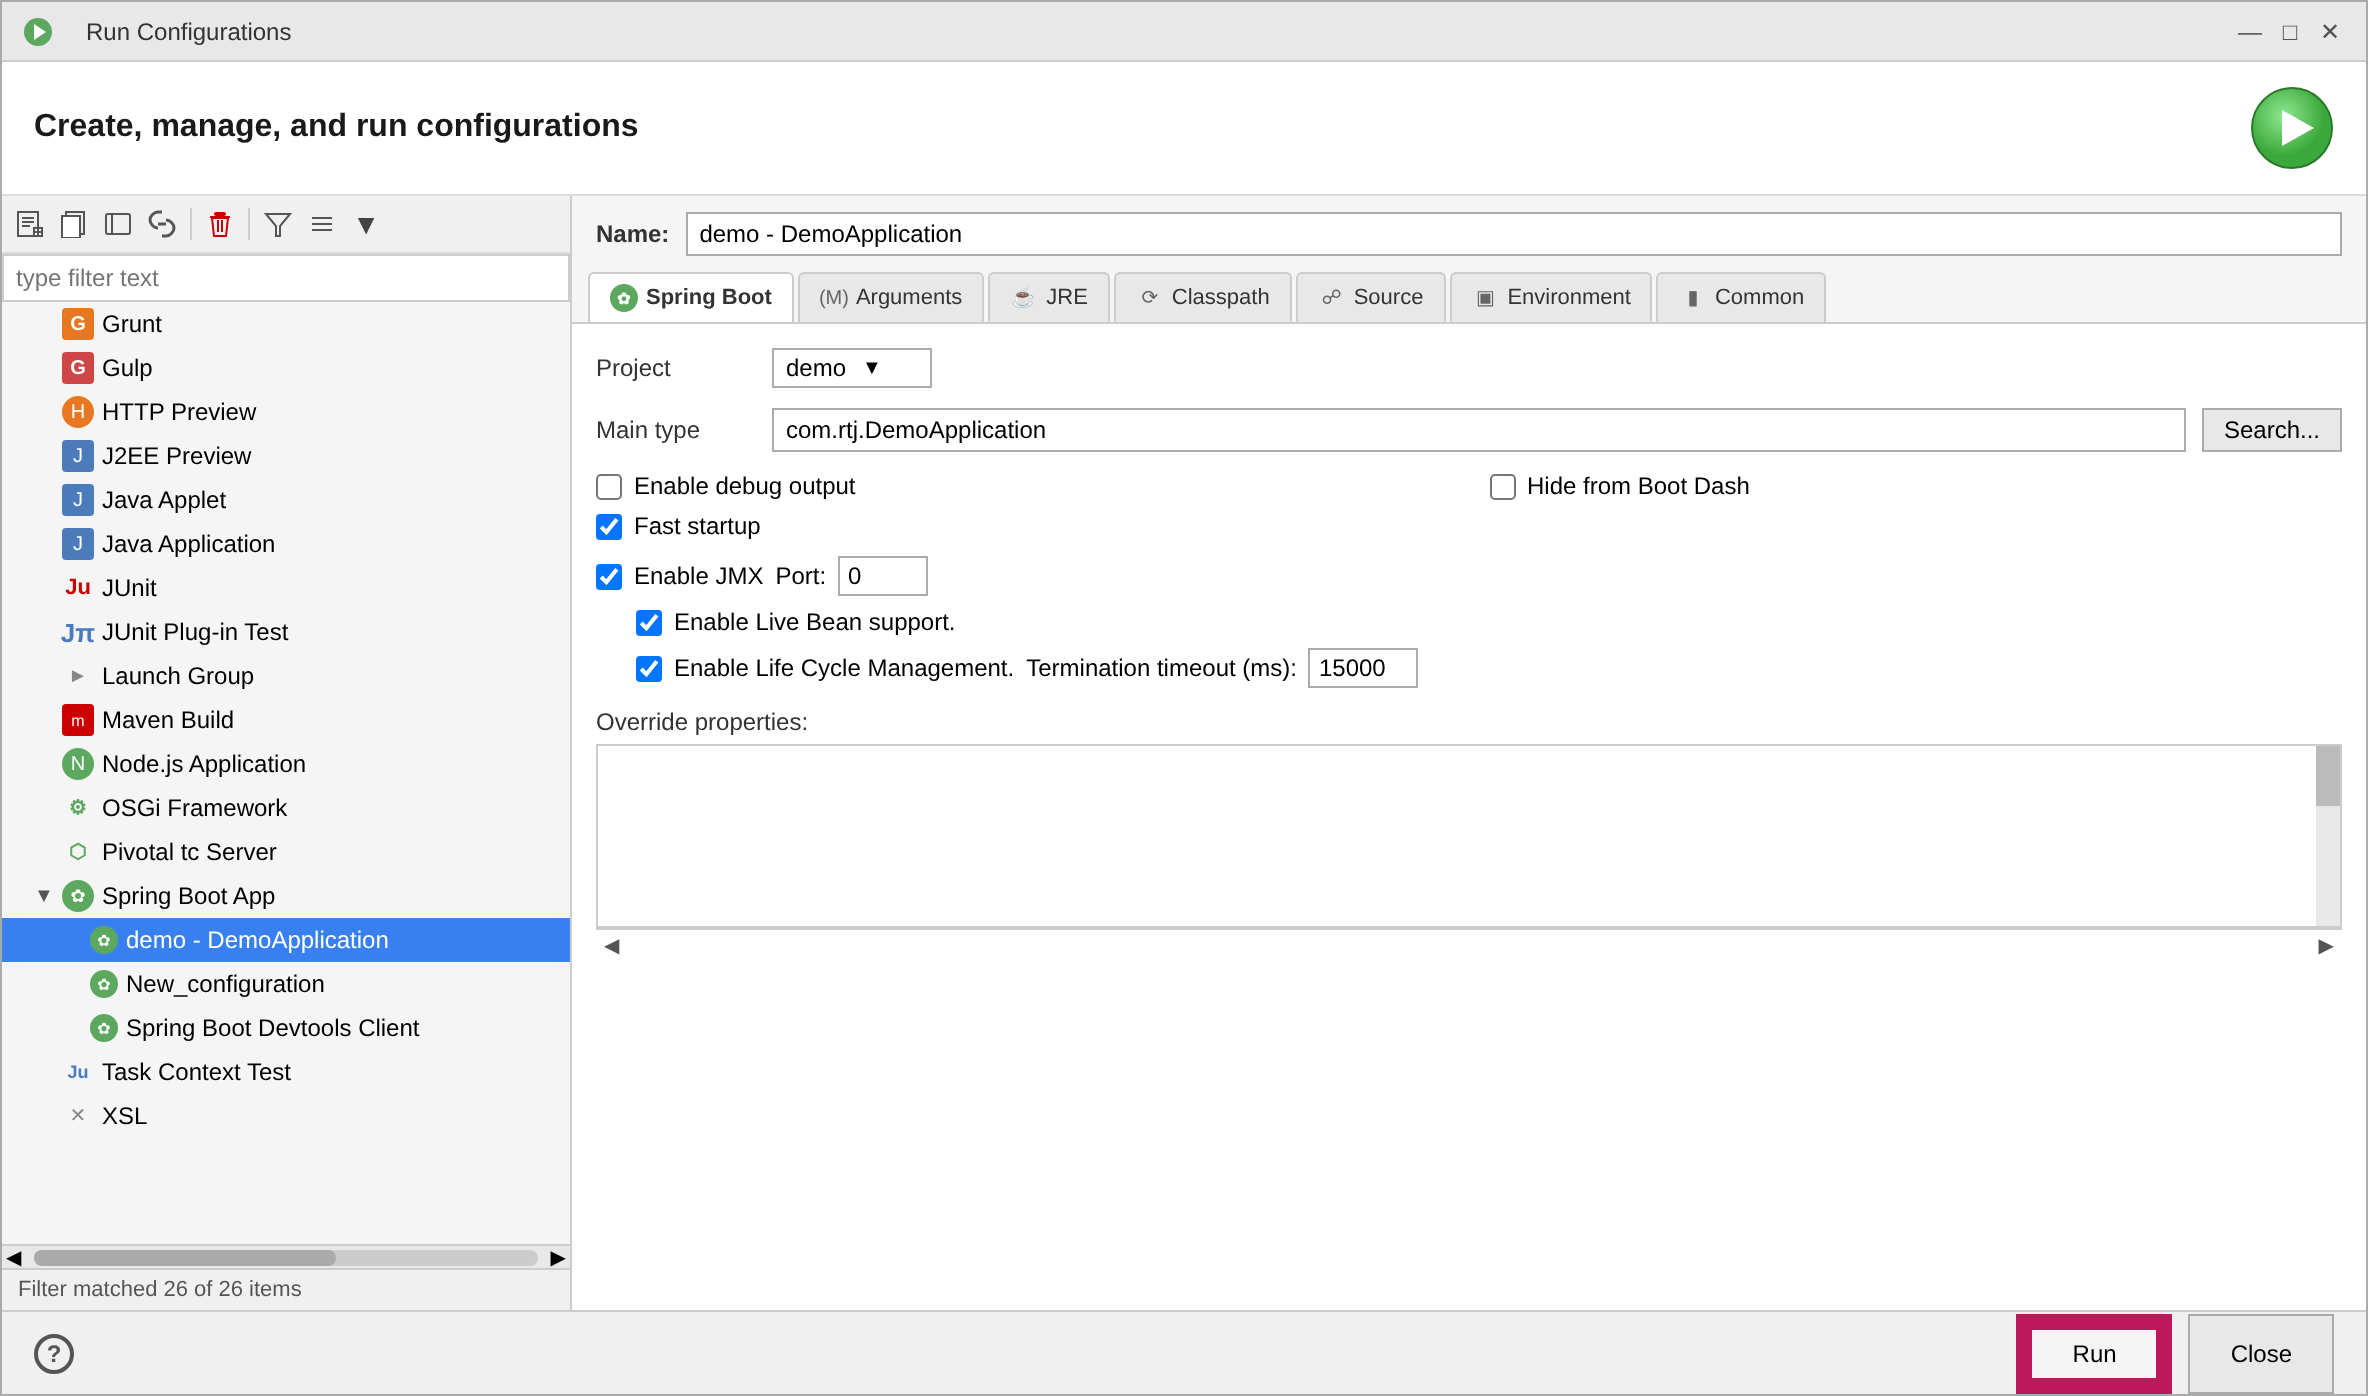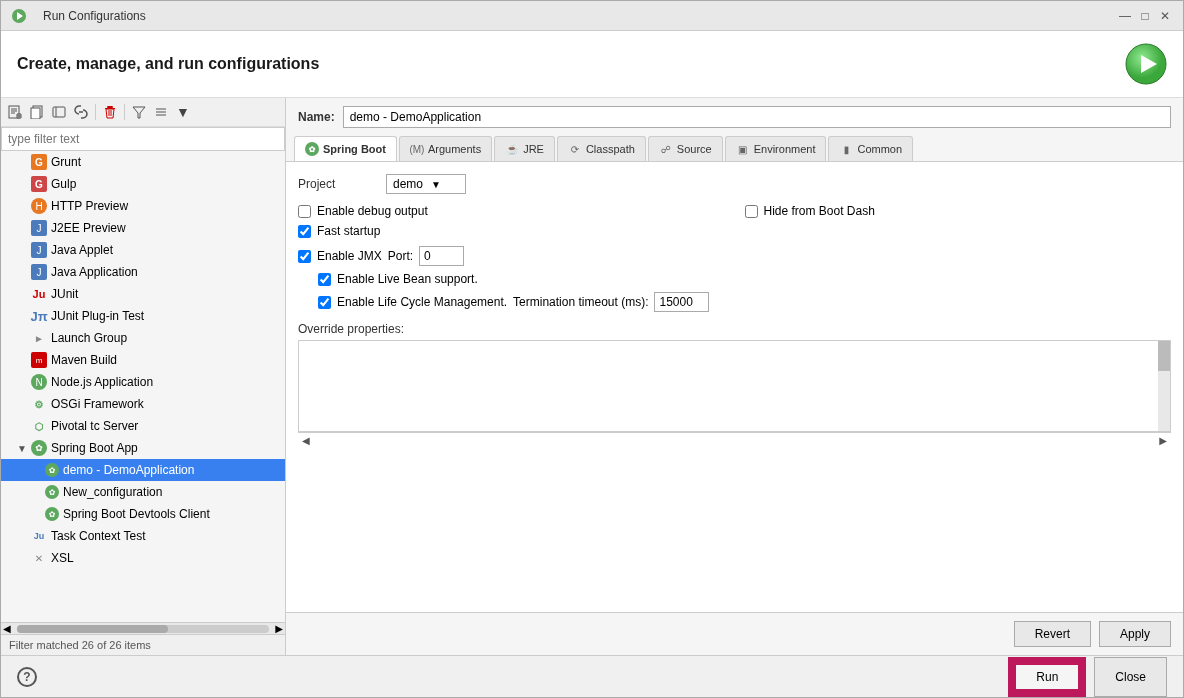--- a/index.html
+++ b/index.html
@@ -725,20 +725,25 @@
       <div class="tab-content">
 
         <div class="form-row">
           <span class="form-label">Project</span>
           <div class="project-dropdown">
             <span>demo</span>
             <span class="project-dropdown-arrow">▼</span>
           </div>
         </div>
 
+        <div class="form-row">
+          <span class="form-label">Main type</span>
+          <input class="main-type-input" type="text" value="com.rtj.DemoApplication" style="">
+          <button class="search-btn">Search...</button>
+        </div>
 
 
         <div class="checkboxes-section">
           <div class="checkbox-col">
             <div class="checkbox-row">
               <input type="checkbox" id="cb-debug" style="">
               <label for="cb-debug">Enable debug output</label>
             </div>
             <div class="checkbox-row">
               <input type="checkbox" id="cb-fast" checked="" style="">
@@ -782,24 +787,20 @@
           </div>
 
           <div class="nav-arrows">
             <span style="cursor:pointer;">◀</span>
             <span style="flex:1;"></span>
             <span style="cursor:pointer;">▶</span>
           </div>
         </div>
       </div>
 
-      <div class="bottom-bar">
-        <button class="bottom-btn">Revert</button>
-        <button class="bottom-btn">Apply</button>
-      </div>
     </div>
   </div>
 
   <div class="footer-bar">
     <div class="footer-help">?</div>
     <div class="footer-buttons">
       <button class="run-btn">Run</button>
       <button class="close-btn">Close</button>
     </div>
   </div>

